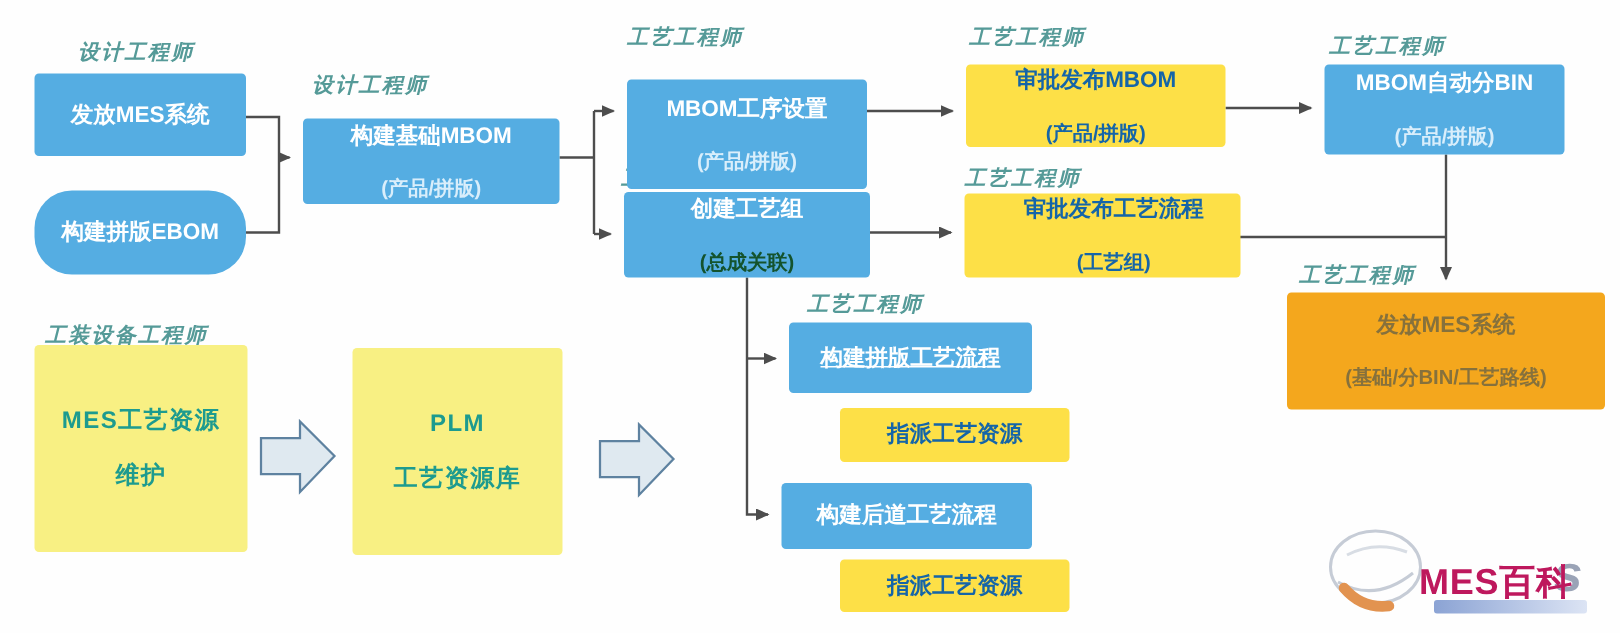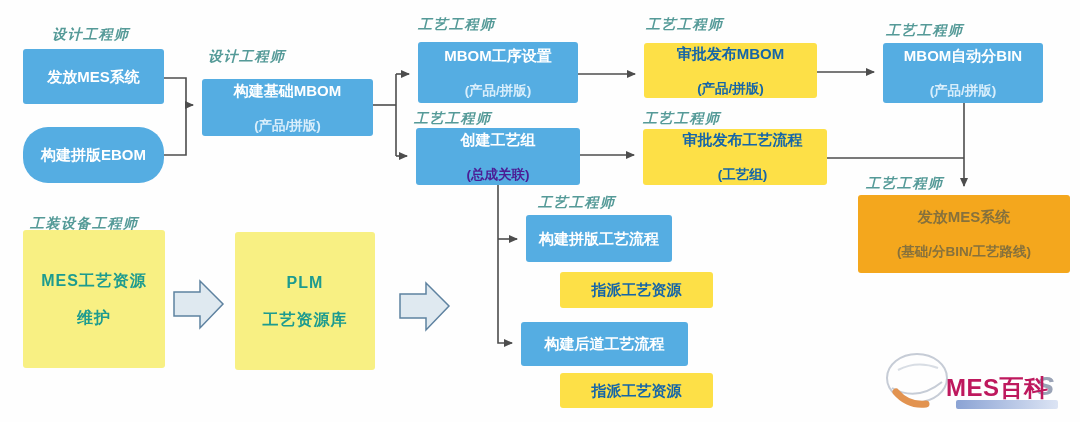--- a/index.html
+++ b/index.html
@@ -9,44 +9,44 @@
   .role{position:absolute;font-size:14px;font-weight:bold;font-style:italic;
         color:#43908d;letter-spacing:1.5px;opacity:.9;white-space:nowrap;}
 
   .node{position:absolute;display:flex;flex-direction:column;align-items:center;justify-content:center;
         text-align:center;border-radius:3px;font-weight:bold;line-height:1.45;}
   .node .title{white-space:nowrap;}
   .node .sub{white-space:nowrap;font-size:13.5px;margin-top:14px;}
 
   .blue{background:#55ade2;color:#ffffff;font-size:15px;}
   .blue .sub{color:#d9eefb;}
-  .blue .sub.dark{color:#4c1d95;}
+  .blue .sub.dark{color:#14532d;}
 
   .green{background:#fde047;color:#1565a8;font-size:15px;}
   .green .sub{font-weight:bold;color:#1565a8;}
 
   .yellow{background:#f8f083;color:#1d9b8f;font-size:16px;letter-spacing:1px;}
   .yellow .sub{font-size:16px;color:#1d9b8f;font-weight:bold;}
 
   .orange{background:#f4a71d;color:#86713c;font-size:15px;}
   .orange .sub{color:#86713c;font-size:13.5px;}
 
   
   #n-a1{left:23px;top:49px;width:141px;height:55px;}
   #n-a2{left:23px;top:127px;width:141px;height:56px;border-radius:25px;}
   #n-b {left:202px;top:79px;width:171px;height:57px;}
-  #n-c1{left:418px;top:42px;width:160px;height:61px;}
+  #n-c1{left:418px;top:53px;width:160px;height:73px;}
   #n-c2{left:416px;top:128px;width:164px;height:57px;}
   #n-d1{left:644px;top:43px;width:173px;height:55px;}
   #n-d2{left:643px;top:129px;width:169px;height:56px;padding-left:15px;}
   #n-e {left:883px;top:43px;width:160px;height:60px;}
   #n-f {left:858px;top:195px;width:212px;height:78px;}
   #n-g {left:23px;top:230px;width:142px;height:138px;}
   #n-h {left:235px;top:232px;width:140px;height:138px;}
-  #n-i {left:526px;top:215px;width:146px;height:47px;}
+  #n-i {left:526px;top:215px;width:162px;height:47px;text-decoration:underline;}
   #n-j {left:560px;top:272px;width:153px;height:36px;}
   #n-k {left:521px;top:322px;width:167px;height:44px;}
   #n-l {left:560px;top:373px;width:153px;height:35px;}
 
   
   #r1{left:52px;top:26px;}
   #r2{left:208px;top:48px;}
   #r3{left:418px;top:16px;}
   #r4{left:414px;top:110px;}
   #r5{left:646px;top:16px;}

